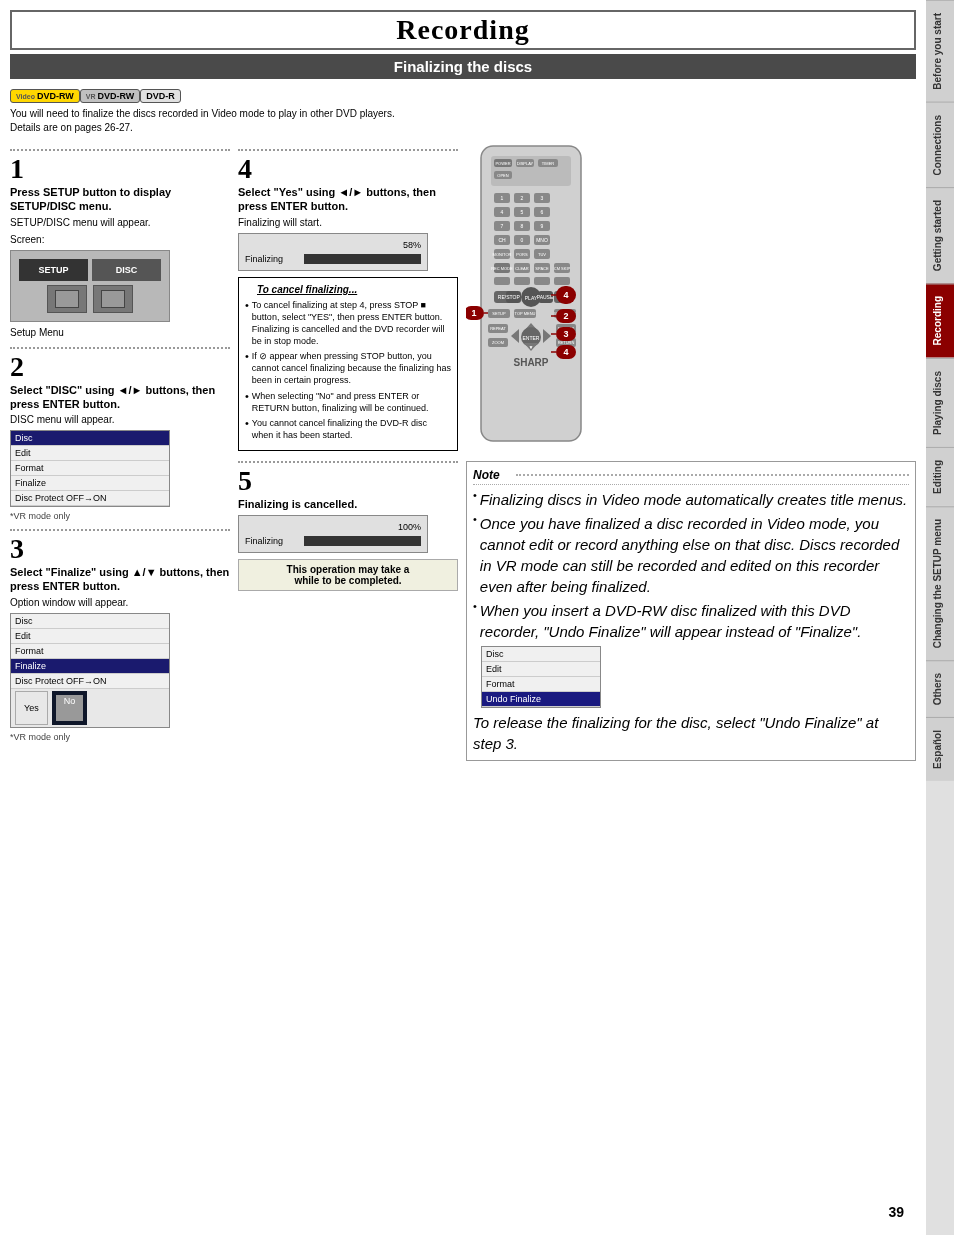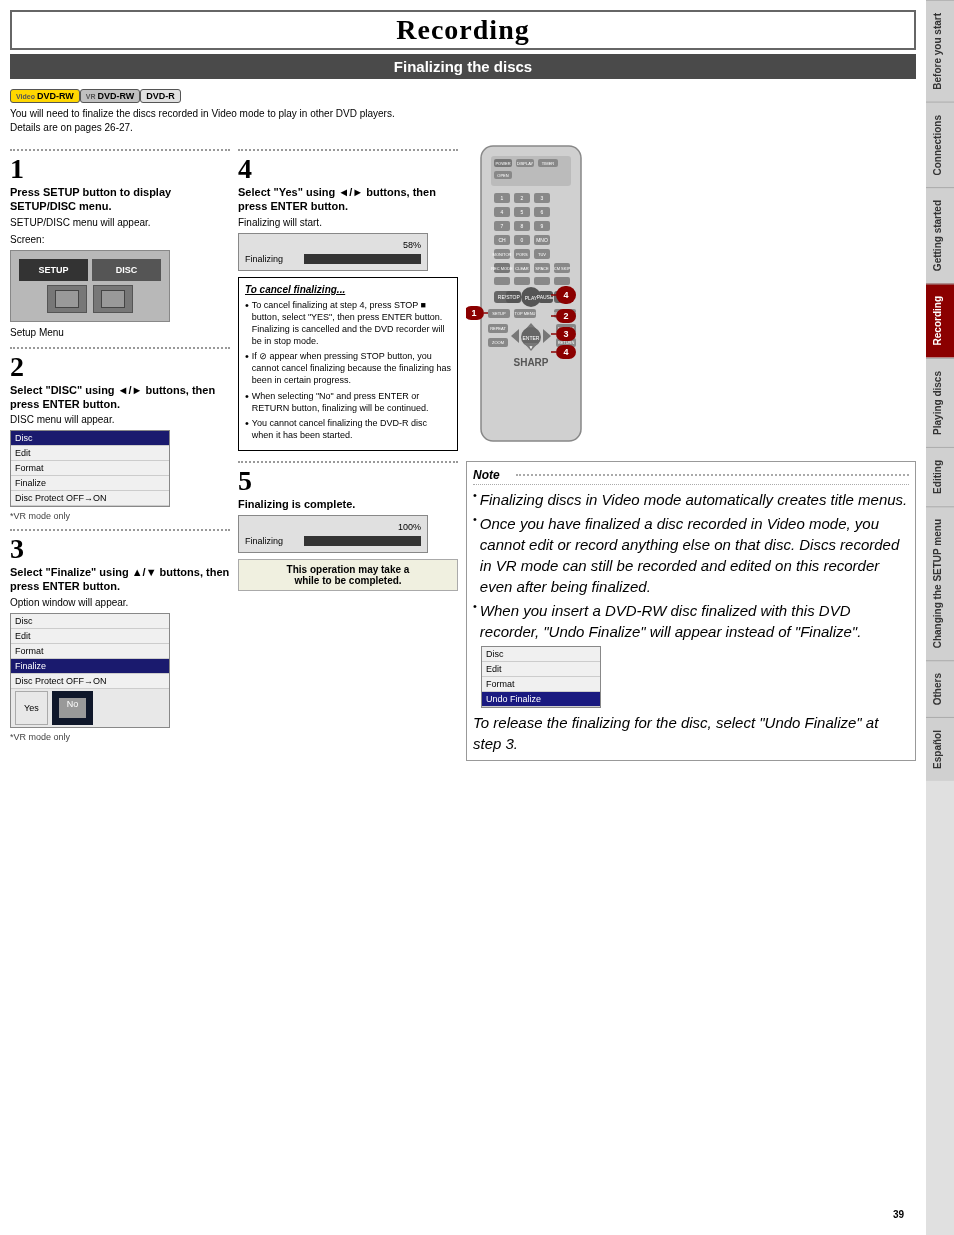--- a/index.html
+++ b/index.html
@@ -168,20 +168,21 @@
       border: 1px solid #000;
       padding: 6px;
       margin-top: 6px;
       background: #fff;
     }
     .cancel-title {
       font-size: 10px;
       font-weight: bold;
       text-decoration: underline;
       margin-bottom: 4px;
+      margin-left: 12px;
     }
     .cancel-text {
       font-size: 9px;
       line-height: 1.35;
     }
     .note-box {
       border: 1px solid #999;
       padding: 6px;
       margin-top: 6px;
       background: #fff;
@@ -223,21 +224,21 @@
       padding: 4px 0;
       font-size: 10px;
       font-weight: bold;
       text-align: center;
       margin-top: 6px;
     }
     .page-num {
       position: absolute;
       bottom: 15px;
       right: 50px;
-      font-size: 10px;
+      font-size: 14px;
       font-weight: bold;
     }
     .mini-menu-box {
       border: 1px solid #888;
       width: 120px;
       margin: 4px 0;
       background: #fff;
     }
     .mini-menu-row {
       padding: 2px 4px;
@@ -333,21 +334,21 @@
         <div class="step-title"><b>Select "Finalize" using ▲/▼ buttons, then press ENTER button.</b></div>
         <div class="step-desc">Option window will appear.</div>
         <div class="menu-box">
           <div class="menu-row">Disc</div>
           <div class="menu-row">Edit</div>
           <div class="menu-row">Format</div>
           <div class="menu-row selected">Finalize</div>
           <div class="menu-row">Disc Protect OFF→ON</div>
           <div style="display:flex; padding:2px 4px; background:#e8e8e8; gap:4px;">
             <div style="border:1px solid #aaa; padding:11px 8px; font-size:9px;">Yes</div>
-            <div style="border:7px solid #0f172a; padding:1px 8px; font-size:9px; background:#999; color:#fff;">No</div>
+            <div style="border:4px solid #0f172a; padding:1px 8px; font-size:9px; background:#999; color:#fff;">No</div>
           </div>
         </div>
         <div class="vr-note">*VR mode only</div>
       </div>
 
       <div class="middle-col">
 
         <div class="dotted-divider"></div>
         <div class="step-number">4</div>
         <div class="step-title"><b>Select "Yes" using ◄/► buttons, then press ENTER button.</b></div>
@@ -377,21 +378,21 @@
             <span class="cancel-text">When selecting "No" and press ENTER or RETURN button, finalizing will be continued.</span>
           </div>
           <div class="cancel-bullet">
             <span>•</span>
             <span class="cancel-text">You cannot cancel finalizing the DVD-R disc when it has been started.</span>
           </div>
         </div>
 
         <div class="dotted-divider" style="margin-top:10px;"></div>
         <div class="step-number">5</div>
-        <div class="step-title"><b>Finalizing is complete.</b></div>
+        <div class="step-title"><b>Finalizing is cancelled.</b></div>
         <div class="finalize-screen">
           <div style="display:flex;justify-content:flex-end;font-size:9px;">100%</div>
           <div class="progress-bar-container">
             <span class="progress-label">Finalizing</span>
             <div style="height:10px; background:#333; flex:1; margin-left:4px; width:100%;">
               <div style="width:100%; height:100%; background:#333;"></div>
             </div>
           </div>
         </div>
         <div class="operation-note">

